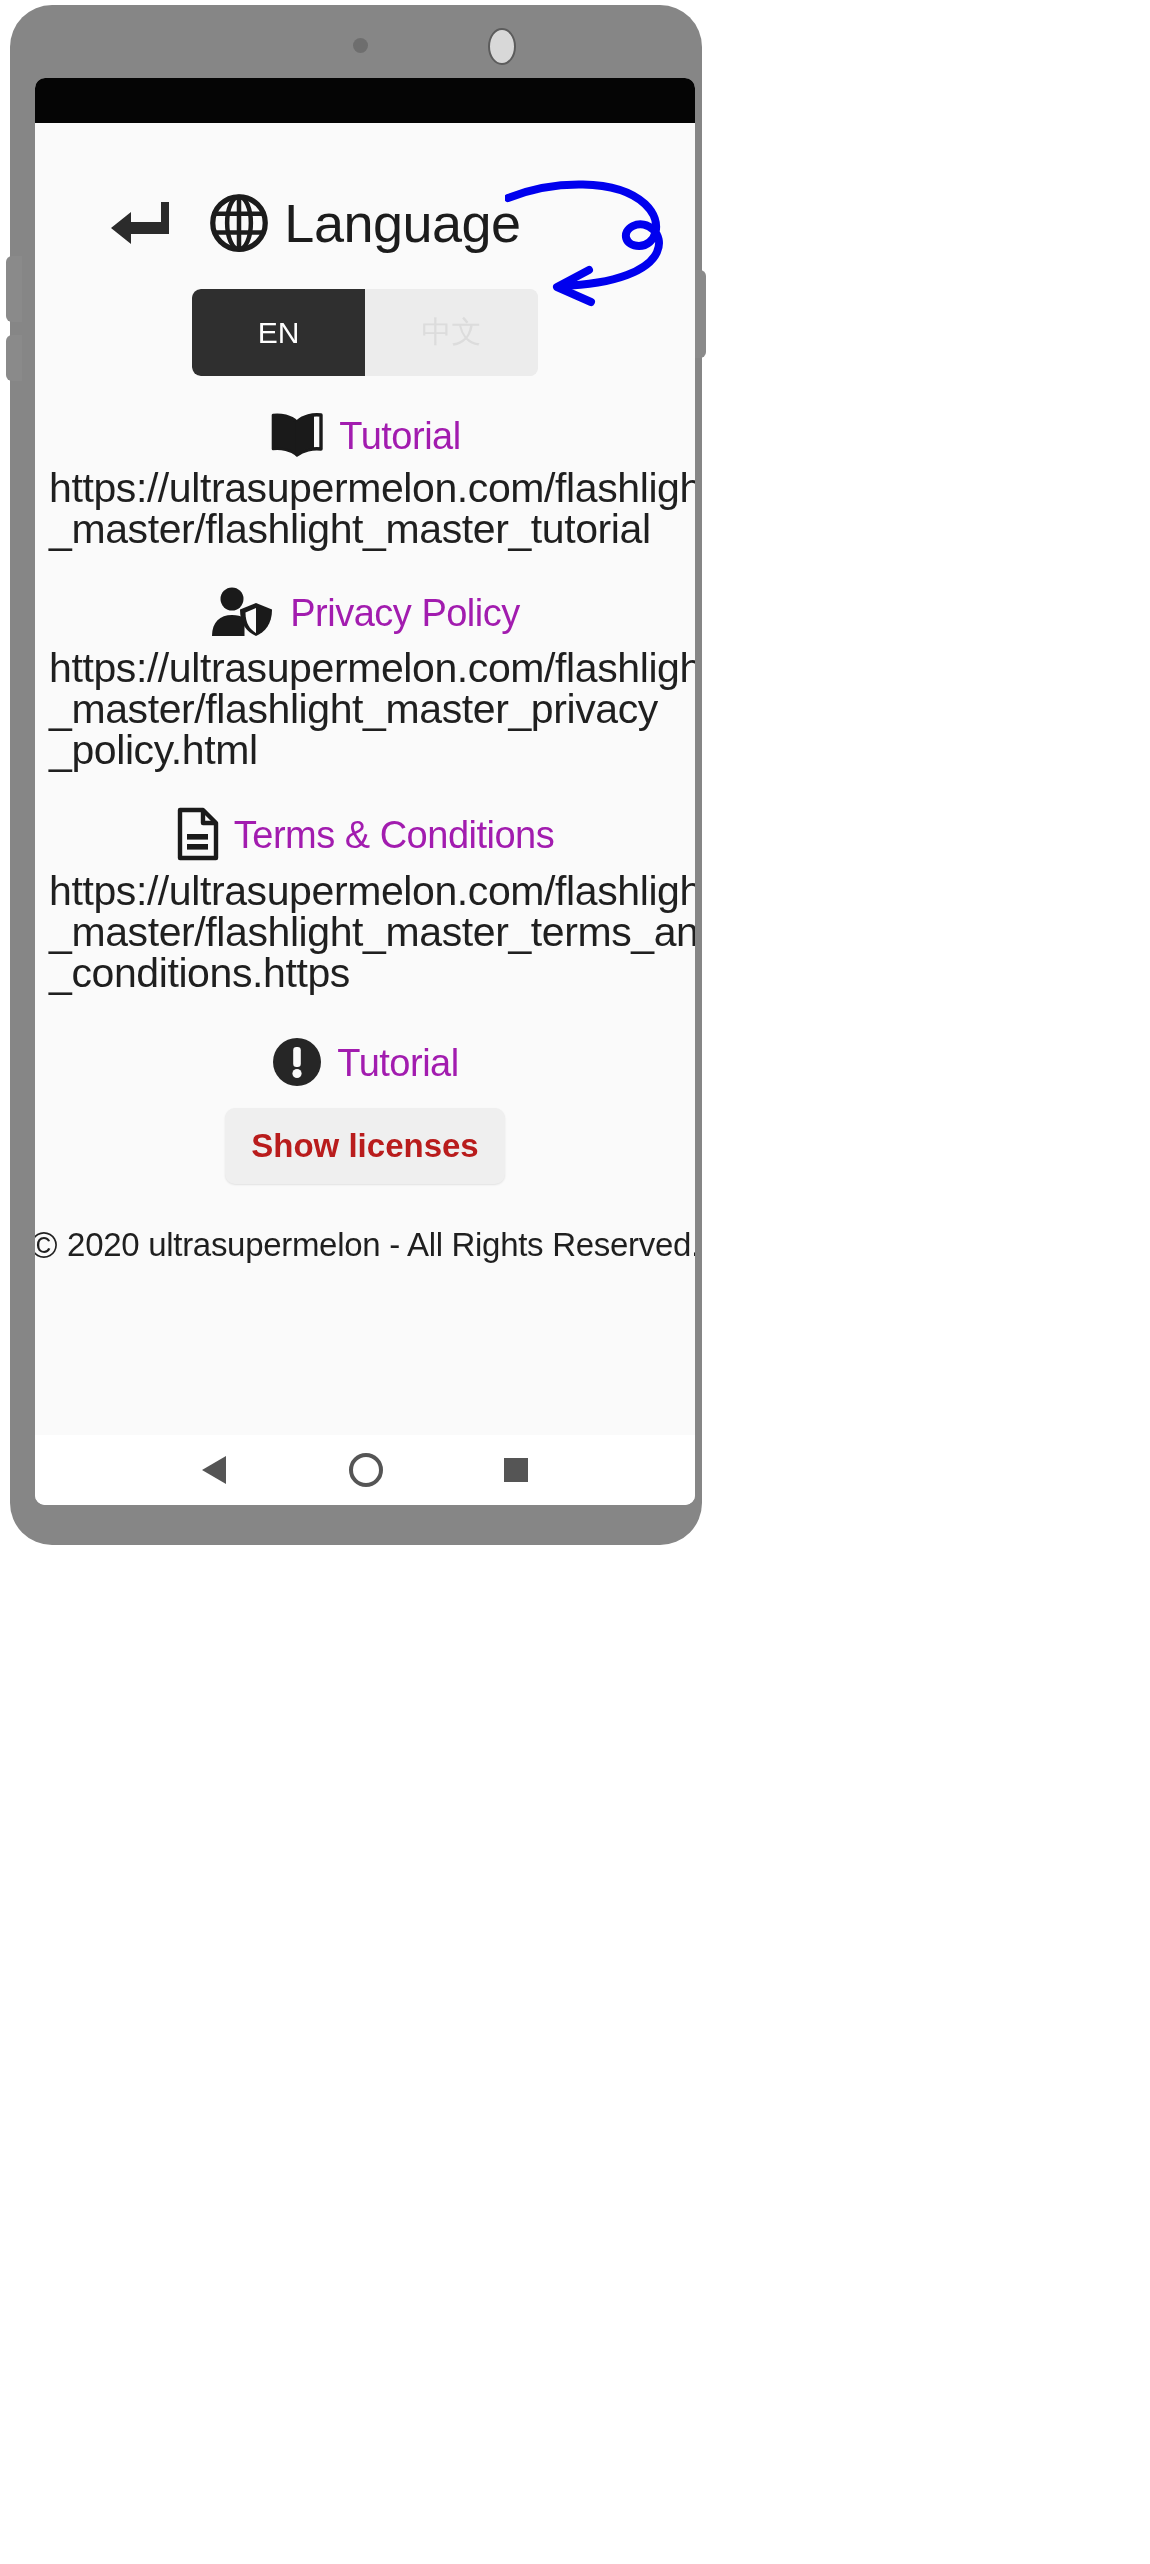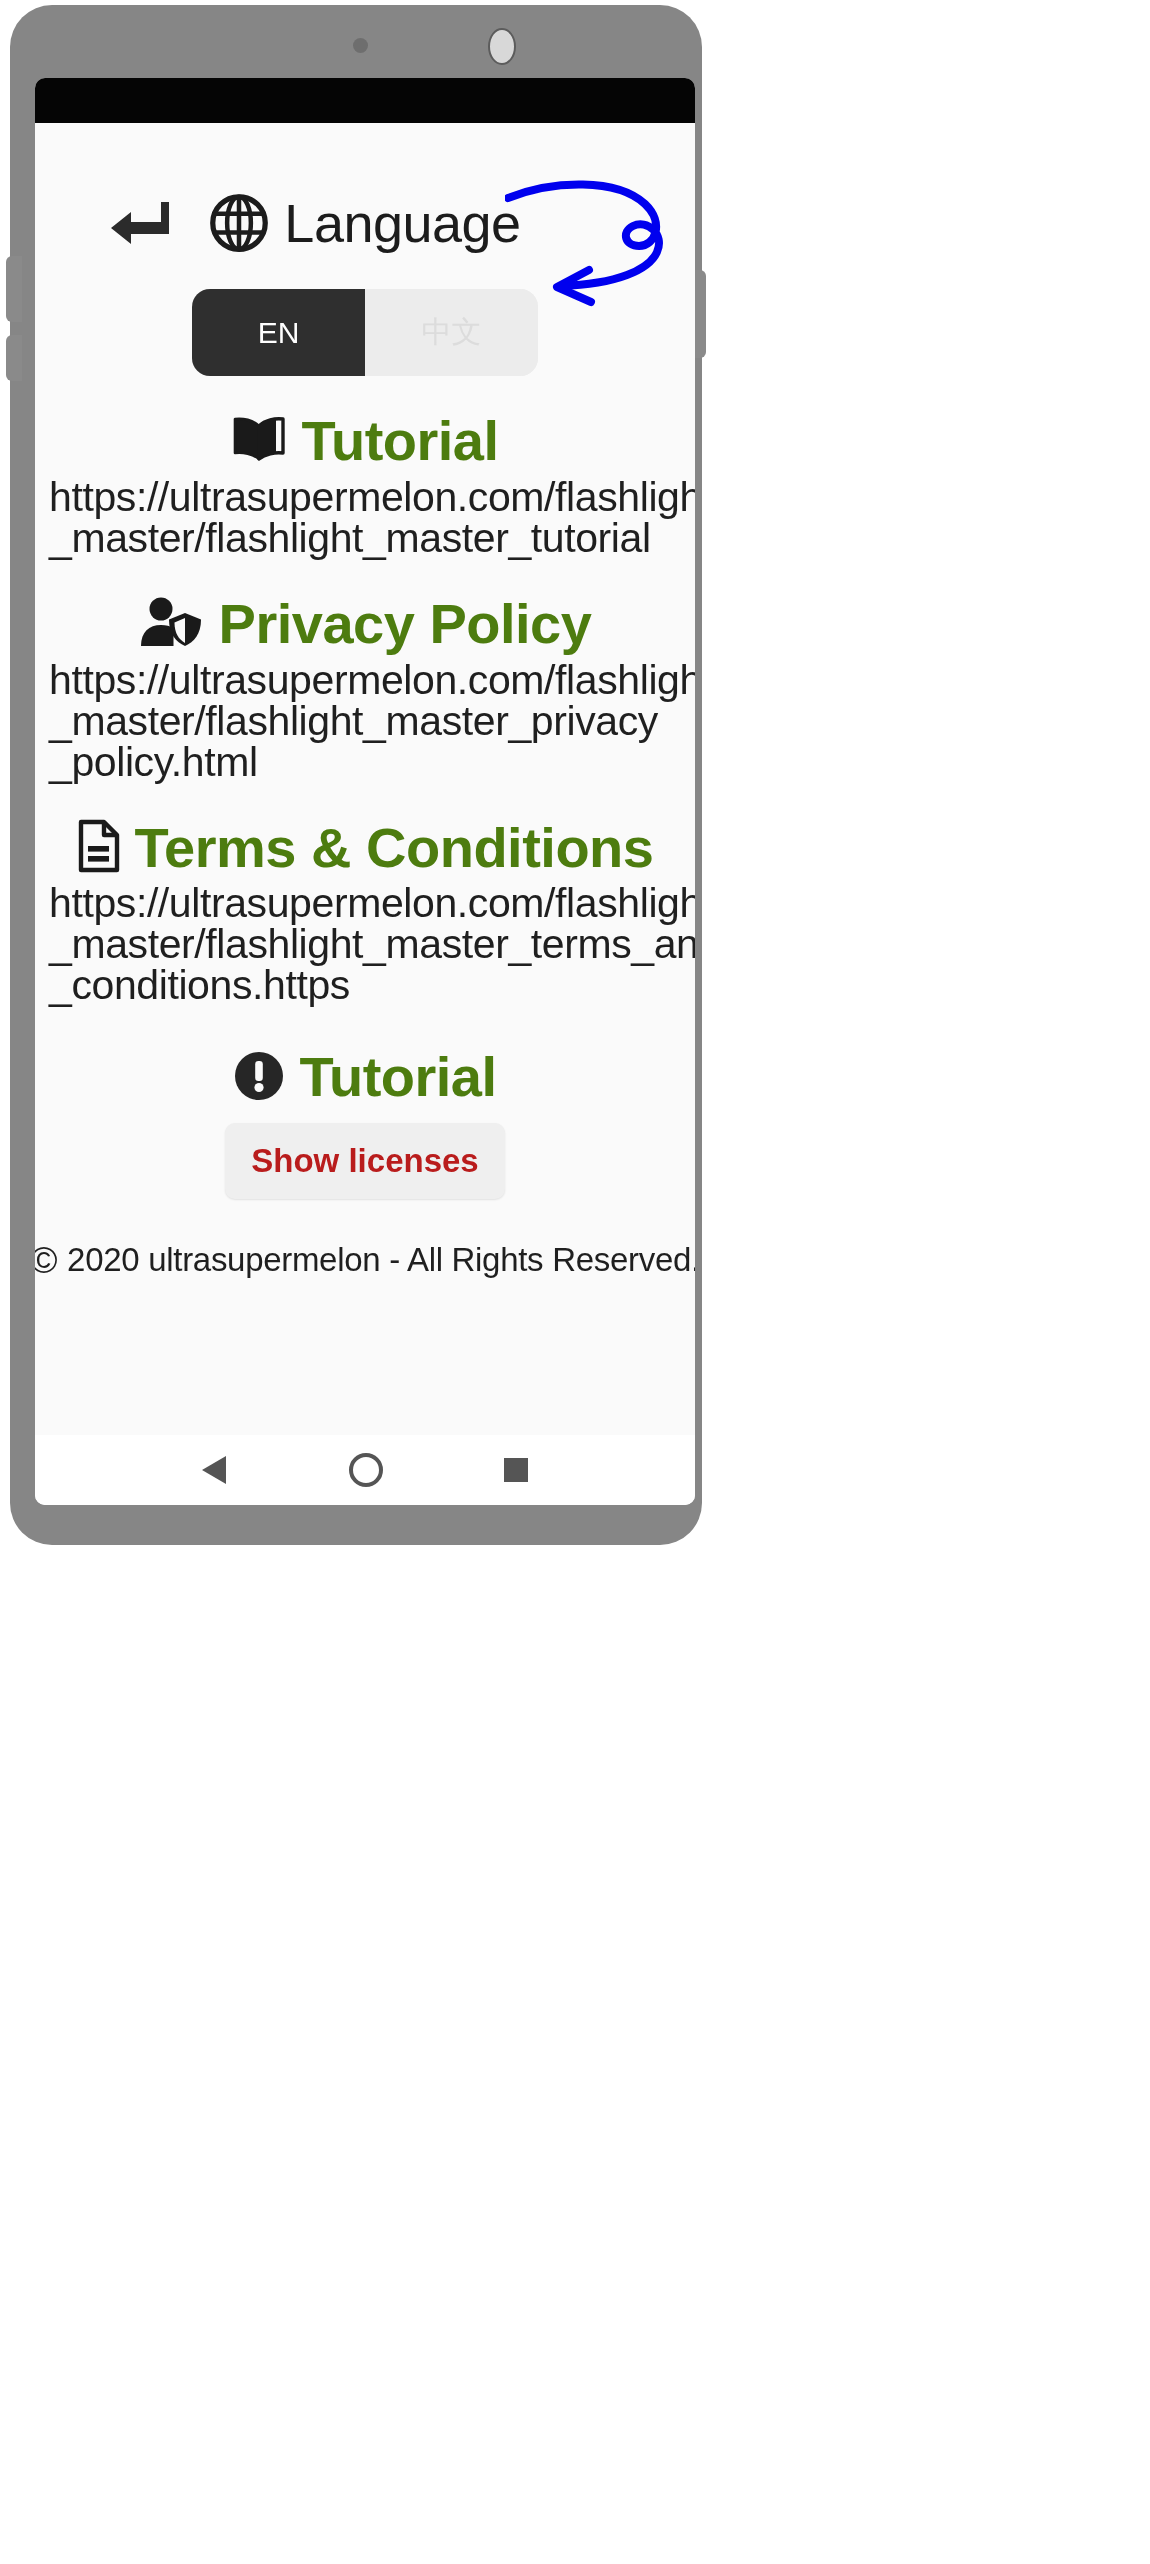--- a/index.html
+++ b/index.html
@@ -90,21 +90,21 @@
     letter-spacing:-0.5px;
     line-height:1;
     white-space:nowrap;
   }
 
   
   .lang-toggle{
     margin:24px auto 0;
     width:346px; height:87px;
     display:flex;
-    border-radius:18px;
+    border-radius:8px;
     overflow:hidden;
     background:#ececec;
   }
   .lang-seg{
     flex:1;
     display:flex; align-items:center; justify-content:center;
     font-size:30px;
     cursor:pointer;
     user-select:none;
   }
@@ -122,23 +122,23 @@
   
   .section{ margin-top:36px; }
 
   .sec-head{
     display:flex; align-items:center; justify-content:center;
     gap:14px;
     margin-bottom:6px;
   }
   .sec-head .ico{ flex:none; display:block; }
   .sec-title{
-    font-size:56px;
-    font-weight:700;
-    color:#4d7c0f;
+    font-size:38px;
+    font-weight:400;
+    color:#a21caf;
     letter-spacing:-0.5px;
     line-height:1.05;
     white-space:nowrap;
   }
 
   .url{
     margin:6px 14px 0 14px;
     font-size:41px;
     line-height:1.0;
     color:#1f1f1f;

